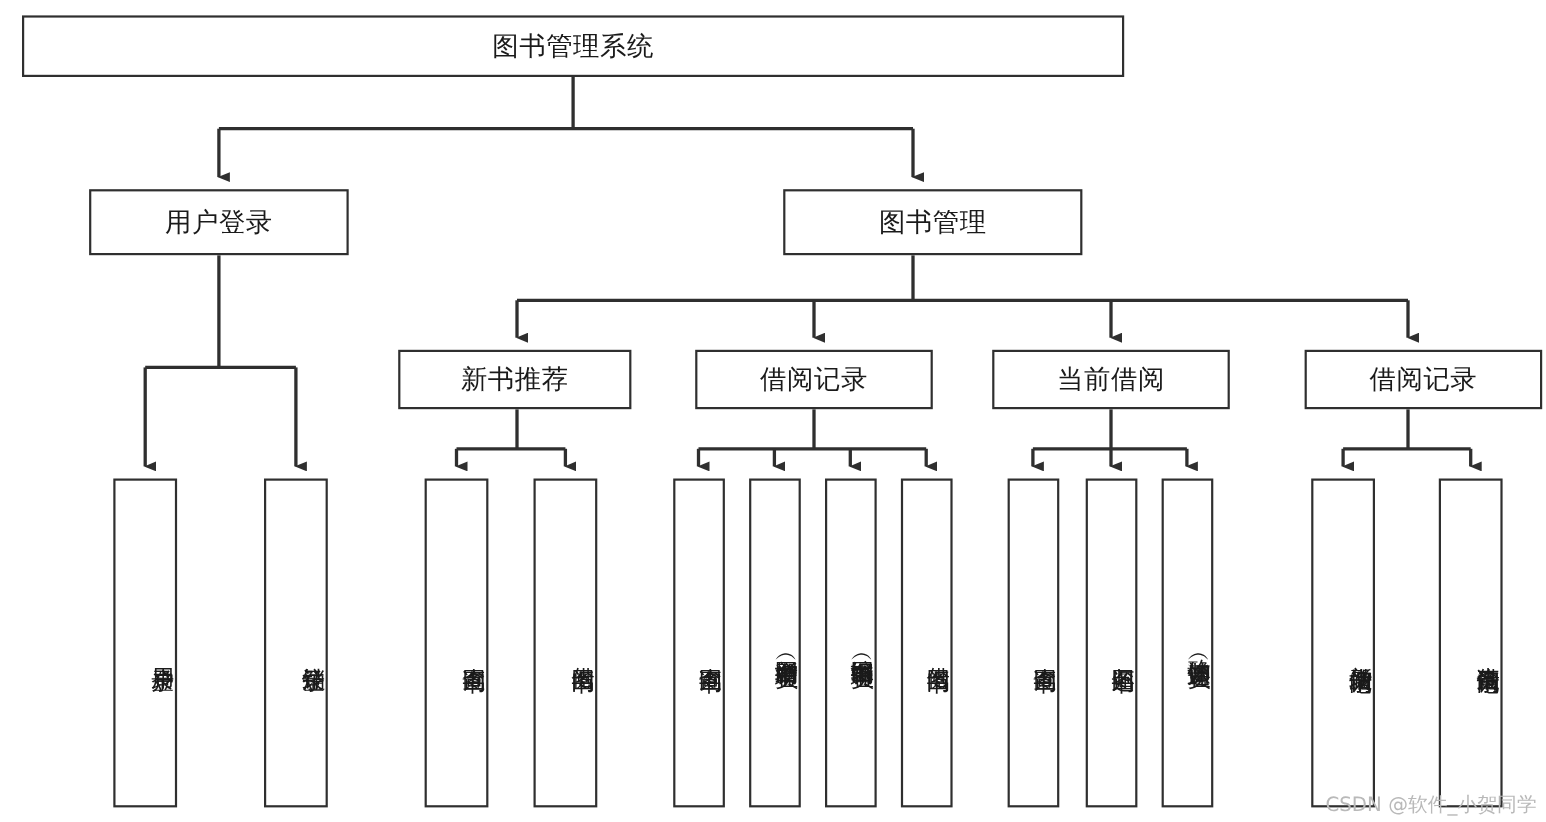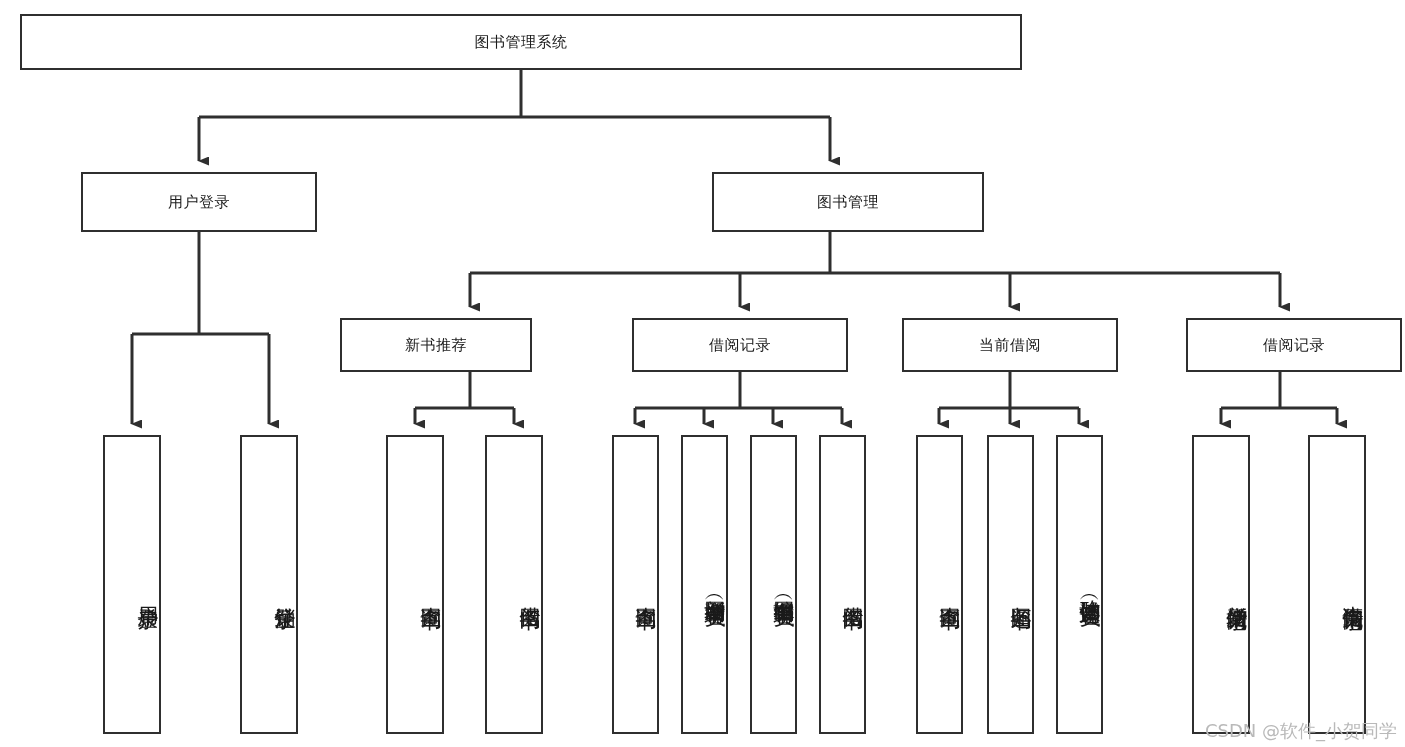--- a/index.html
+++ b/index.html
@@ -30,21 +30,21 @@
     position: absolute;
     box-sizing: border-box;
     border: 2px solid #2f2f2f;
     background: #ffffff;
     display: flex;
     align-items: center;
     justify-content: center;
     color: #1a1a1a;
   }
   .node-h {
-    font-size: 15px;
+    font-size: 24px;
     letter-spacing: 0.5px;
     line-height: 1.2;
     white-space: nowrap;
     text-align: center;
   }
   .node-v {
     writing-mode: vertical-rl;
     text-orientation: upright;
     align-items: flex-start;
     justify-content: center;
@@ -140,21 +140,21 @@
     <span class="node-label">图书管理系统</span>
   </div>
 
   <div class="node-box node-h" style="left:81px; top:172px; width:236px; height:60px;">
     <span class="node-label">用户登录</span>
   </div>
   <div class="node-box node-h" style="left:712px; top:172px; width:272px; height:60px;">
     <span class="node-label">图书管理</span>
   </div>
 
-  <div class="node-box node-h" style="left:340px; top:318px; width:192px; height:54px;">
+  <div class="node-box node-h" style="left:362px; top:318px; width:212px; height:54px;">
     <span class="node-label">新书推荐</span>
   </div>
   <div class="node-box node-h" style="left:632px; top:318px; width:216px; height:54px;">
     <span class="node-label">借阅记录</span>
   </div>
   <div class="node-box node-h" style="left:902px; top:318px; width:216px; height:54px;">
     <span class="node-label">当前借阅</span>
   </div>
   <div class="node-box node-h" style="left:1172px; top:318px; width:216px; height:54px;margin-left:14px;">
     <span class="node-label">借阅记录</span>

